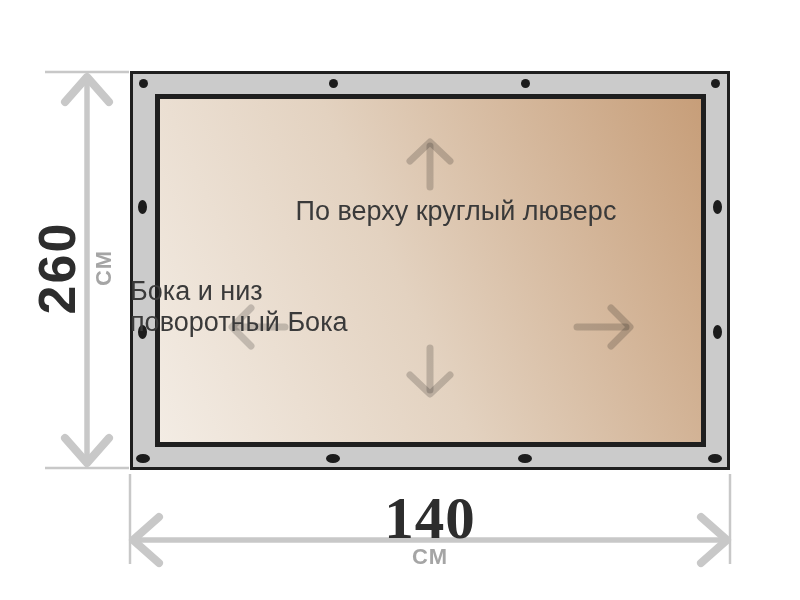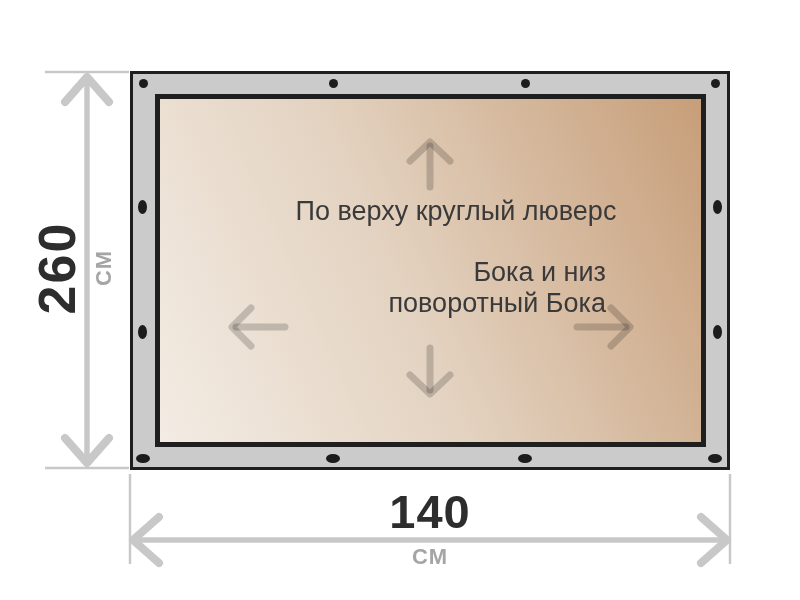--- a/index.html
+++ b/index.html
@@ -25,28 +25,28 @@
   .g-c { width:9px;  height:9px;  }
   .g-h { width:14px; height:9px;  }
   .g-v { width:9px;  height:14px; }
 
   
   .top-label {
     left:120px; top:196px; width:672px; text-align:center;
     font-size:27px; color:#3a3a3a;
   }
   .center-label {
-    left:130px; top:257px; width:476px; text-align:right;
+    left:130px; top:276px; width:476px; text-align:left;
     font-size:27px; line-height:31px; color:#3a3a3a;
   }
 
   
   .width-value {
     left:230px; top:484px; width:400px; text-align:center;
-    font-size:47px; font-weight:bold; color:#2d2d2d; letter-spacing:1px;
+    font-size:59px; font-weight:bold; color:#2d2d2d; letter-spacing:1px;font-family:Liberation Serif, serif;
   }
   .width-unit {
     left:230px; top:544px; width:400px; text-align:center;
     font-size:22px; font-weight:bold; color:#a5a5a5; letter-spacing:1px;
   }
   .vtext { transform:translate(-50%,-50%) rotate(-90deg); white-space:nowrap; }
   .height-value {
     left:57px; top:268px;
     font-size:52px; font-weight:bold; color:#2d2d2d; letter-spacing:2px;
   }

